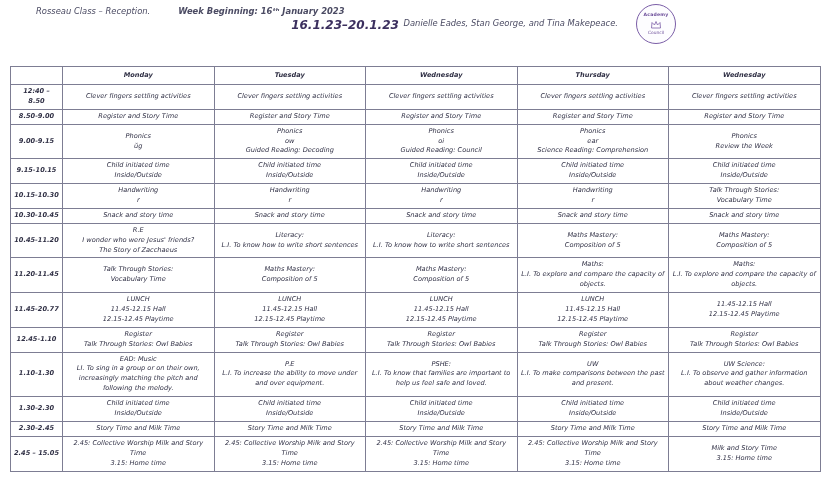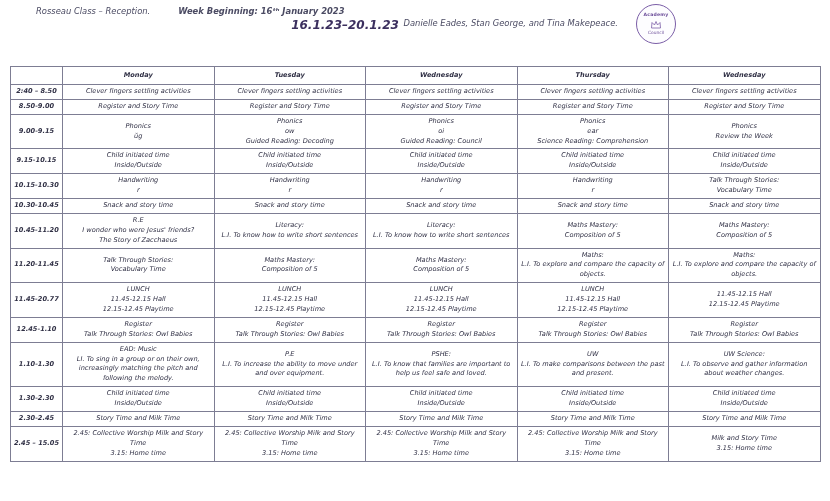--- a/index.html
+++ b/index.html
@@ -170,21 +170,21 @@
         <th class="corner"></th>
         <th>Monday</th>
         <th>Tuesday</th>
         <th>Wednesday</th>
         <th>Thursday</th>
         <th>Wednesday</th>
       </tr>
     </thead>
     <tbody>
         <tr>
-          <td class="time">2:40 – 8.50</td>
+          <td class="time">12:40 – 8.50</td>
           <td>
             <span class="cell-line">Clever fingers settling activities</span>
           </td>
           <td>
             <span class="cell-line">Clever fingers settling activities</span>
           </td>
           <td>
             <span class="cell-line">Clever fingers settling activities</span>
           </td>
           <td>

